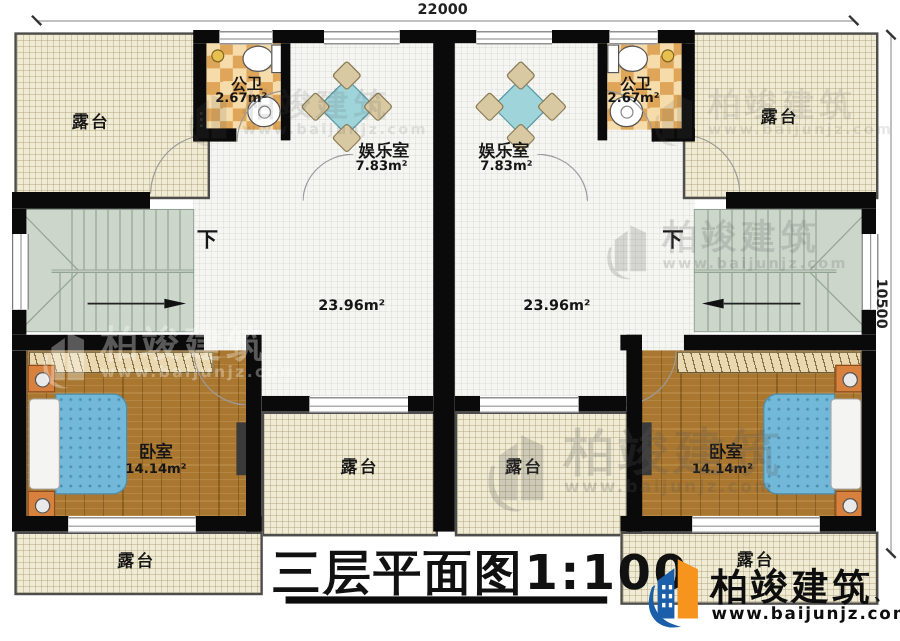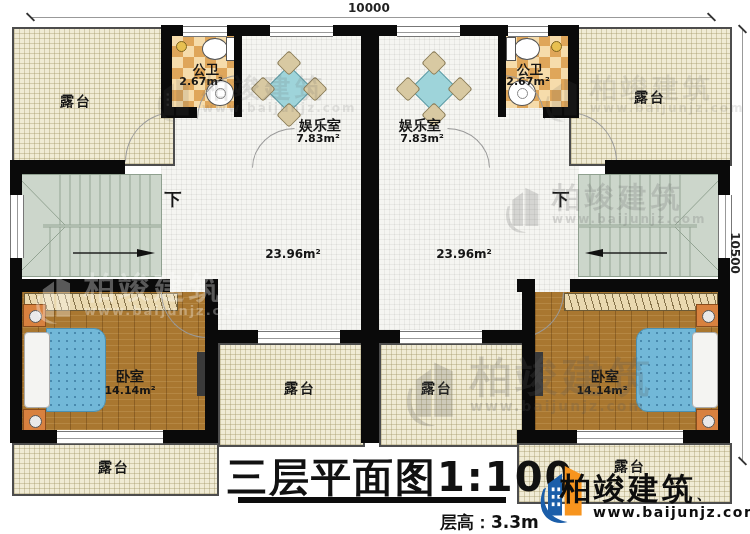--- a/index.html
+++ b/index.html
@@ -319,42 +319,41 @@
       <path d="M10 30 C2 54 18 68 34 64 C18 62 8 48 13 30 Z"></path>
       <polygon points="16,22 30,12 30,56 16,56"></polygon>
       <polygon points="33,6 50,14 50,56 33,56"></polygon>
     </svg>
     <div>
         <div class="wm-name" style="font-size:42px;">柏竣建筑</div>
          <div class="wm-url" style="font-size:14px;">www.baijunjz.com</div>
       </div>
   </div>
 
-  <div class="dim" style="left:348px;top:1px;">10000</div>
+  <div class="dim" style="left:348px;top:1px;">22000</div>
   <div class="dimline" style="left:30px;top:17px;width:682px;height:1px;"></div>
   <div class="tick" style="left:25px;top:16px;"></div>
   <div class="tick" style="left:706px;top:16px;"></div>
   <div class="dimline" style="left:742px;top:30px;width:1px;height:432px;"></div>
   <div class="tick" style="left:737px;top:28px;"></div>
   <div class="tick" style="left:737px;top:460px;"></div>
   <div class="dim" style="left:714px;top:246px;transform:rotate(90deg);transform-origin:center;">10500</div>
 
   <div class="title-main" style="left:227px;top:450px;">三层平面图1:100</div>
   <div class="abs" style="left:238px;top:497px;width:268px;height:6px;background:#0c0c0c;"></div>
-  <div class="title-sub" style="left:440px;top:511px;">层高：3.3m</div>
 
   <svg class="abs" style="left:534px;top:460px;" width="56" height="68" viewBox="0 0 60 70">
     <path d="M10 30 C0 56 18 70 36 65 C18 62 6 48 13 28 Z" fill="#1b5ea9"></path>
     <polygon points="15,24 30,13 30,58 15,58" fill="#1b5ea9"></polygon>
     <polygon points="33,5 51,14 51,58 33,58" fill="#f7941e"></polygon>
     <rect x="19" y="28" width="3" height="4" fill="#fff"></rect>
       <rect x="19" y="36" width="3" height="4" fill="#fff"></rect>
       <rect x="19" y="44" width="3" height="4" fill="#fff"></rect>
     <rect x="25" y="28" width="3" height="4" fill="#fff"></rect>
       <rect x="25" y="36" width="3" height="4" fill="#fff"></rect>
       <rect x="25" y="44" width="3" height="4" fill="#fff"></rect>
   </svg>
-  <div class="brand-name" style="left:560px;top:468px;">
+  <div class="brand-name" style="left:592px;top:468px;">
     <span>柏竣建筑</span><span style="font-size:16px;">、</span>
   </div>
   <div class="brand-url" style="left:593px;top:504px;">www.baijunjz.com</div>
 
 </div>
 
 </body></html>

